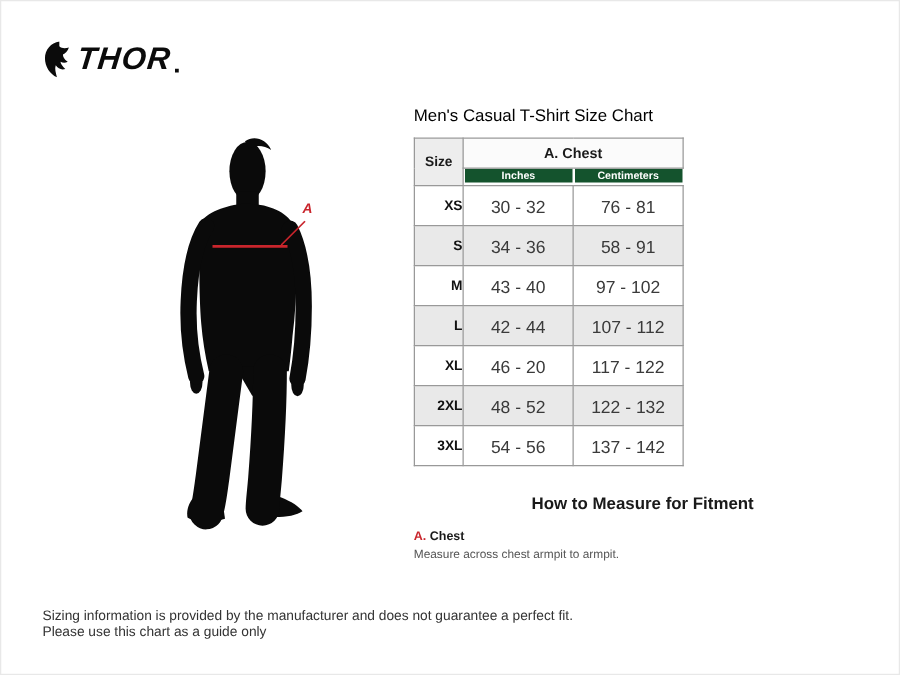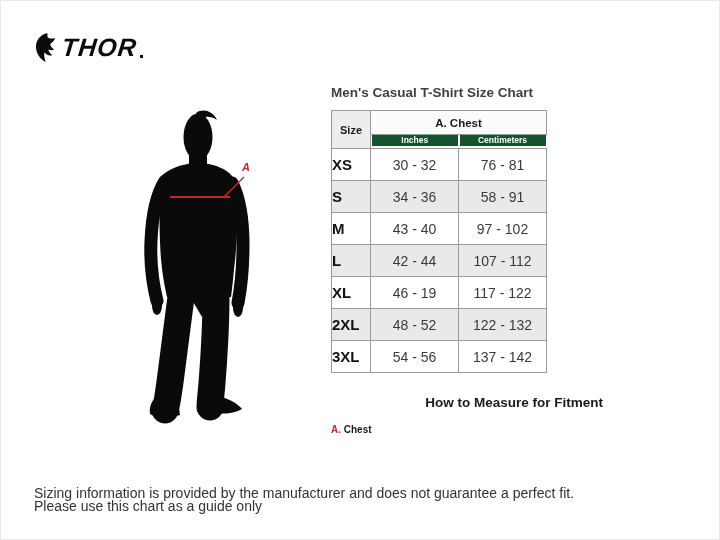--- a/index.html
+++ b/index.html
@@ -18,43 +18,43 @@
   .logo-period{width:3px;height:3px;background:#0b0b0b;align-self:flex-end;margin:0 0 4px -1px;}
   
   .figure{position:absolute;left:103px;top:98px;width:210px;height:335px;}
   .figure svg{width:100%;height:100%;display:block;}
   .figure-label{
     position:absolute;left:138px;top:62px;color:#c9252c;
     font-weight:bold;font-style:italic;font-size:11px;
   }
   
   .right-panel{position:absolute;left:330px;top:84px;width:272px;}
-  .panel-title{margin:0 0 10px 0;font-size:13.5px;font-weight:bold;color:#404040;}
+  .panel-title{margin:0 0 10px 0;font-size:13.5px;font-weight:normal;color:#000000;}
   table.size-chart{width:216px;border-collapse:collapse;table-layout:fixed;}
   table.size-chart th,table.size-chart td{border:1px solid #999999;padding:0;}
   th.size-h{width:38px;background:#ededed;font-size:11px;font-weight:bold;color:#1a1a1a;}
   th.group-h{height:23px;background:#fbfbfb;font-size:11.5px;font-weight:bold;color:#1a1a1a;border-bottom:none;}
   tr.unit-row th{border:none;background:#ffffff;height:13px;vertical-align:top;}
   .unit-bar{
     display:block;margin:0 1px 2px 1px;background:#14532d;color:#ffffff;
     font-size:8.5px;font-weight:bold;line-height:11px;text-align:center;
   }
-  td.size-col{font-weight:bold;color:#111111;font-size:15px;text-align:left;}
+  td.size-col{font-weight:bold;color:#111111;font-size:11px;text-align:right;}
   td.val{font-size:14px;color:#3a3a3a;text-align:center;}
   tr.data-row{height:32px;background:#ffffff;}
   tr.data-row.alt{background:#e9e9e9;}
   
   .measure{margin-top:22px;}
   .measure-title{margin:0 0 14px 0;font-size:13.5px;font-weight:bold;color:#1a1a1a;text-align:right;}
   .measure-key{font-size:10px;font-weight:bold;color:#1a1a1a;margin-bottom:3px;}
   .measure-key .key-letter{color:#c9252c;}
   .measure-desc{font-size:9.5px;color:#555555;}
   
   .footnote{
-    position:absolute;left:33px;top:486px;font-size:14px;color:#333333;line-height:12.5px;
+    position:absolute;left:33px;top:486px;font-size:11px;color:#333333;line-height:12.5px;
   }
 </style>
 </head>
 <body>
 
 <div class="page">
 
   <div class="logo">
     <svg class="logo-icon" viewBox="0 0 24 30" aria-hidden="true">
       <path fill="#0b0b0b" d="M13,0 C6,1 1,7 1,14 C1,21 5,27 11,30 C10,26 9,23 10,20 C12,23 15,24 18,23 C16,21 14,19 14,17 C16,18 18,18 20,17 C17,15 16,13 16,11 C18,10 20,8 21,5 C18,6 15,6 13,4 C13,3 13,1 13,0 Z"></path>
@@ -124,21 +124,21 @@
           <td class="val">43 - 40</td>
           <td class="val">97 - 102</td>
         </tr>
         <tr class="data-row alt">
           <td class="size-col">L</td>
           <td class="val">42 - 44</td>
           <td class="val">107 - 112</td>
         </tr>
         <tr class="data-row">
           <td class="size-col">XL</td>
-          <td class="val">46 - 19</td>
+          <td class="val">46 - 20</td>
           <td class="val">117 - 122</td>
         </tr>
         <tr class="data-row alt">
           <td class="size-col">2XL</td>
           <td class="val">48 - 52</td>
           <td class="val">122 - 132</td>
         </tr>
         <tr class="data-row">
           <td class="size-col">3XL</td>
           <td class="val">54 - 56</td>
@@ -146,20 +146,21 @@
         </tr>
       </tbody>
     </table>
 
     <div class="measure">
       <h2 class="measure-title">How to Measure for Fitment</h2>
       <div class="measure-key">
         <span class="key-letter">A.</span>
         <span>Chest</span>
       </div>
+      <div class="measure-desc">Measure across chest armpit to armpit.</div>
     </div>
   </div>
 
   <div class="footnote">
     <div>Sizing information is provided by the manufacturer and does not guarantee a perfect fit.</div>
     <div>Please use this chart as a guide only</div>
   </div>
 
 </div>
 

